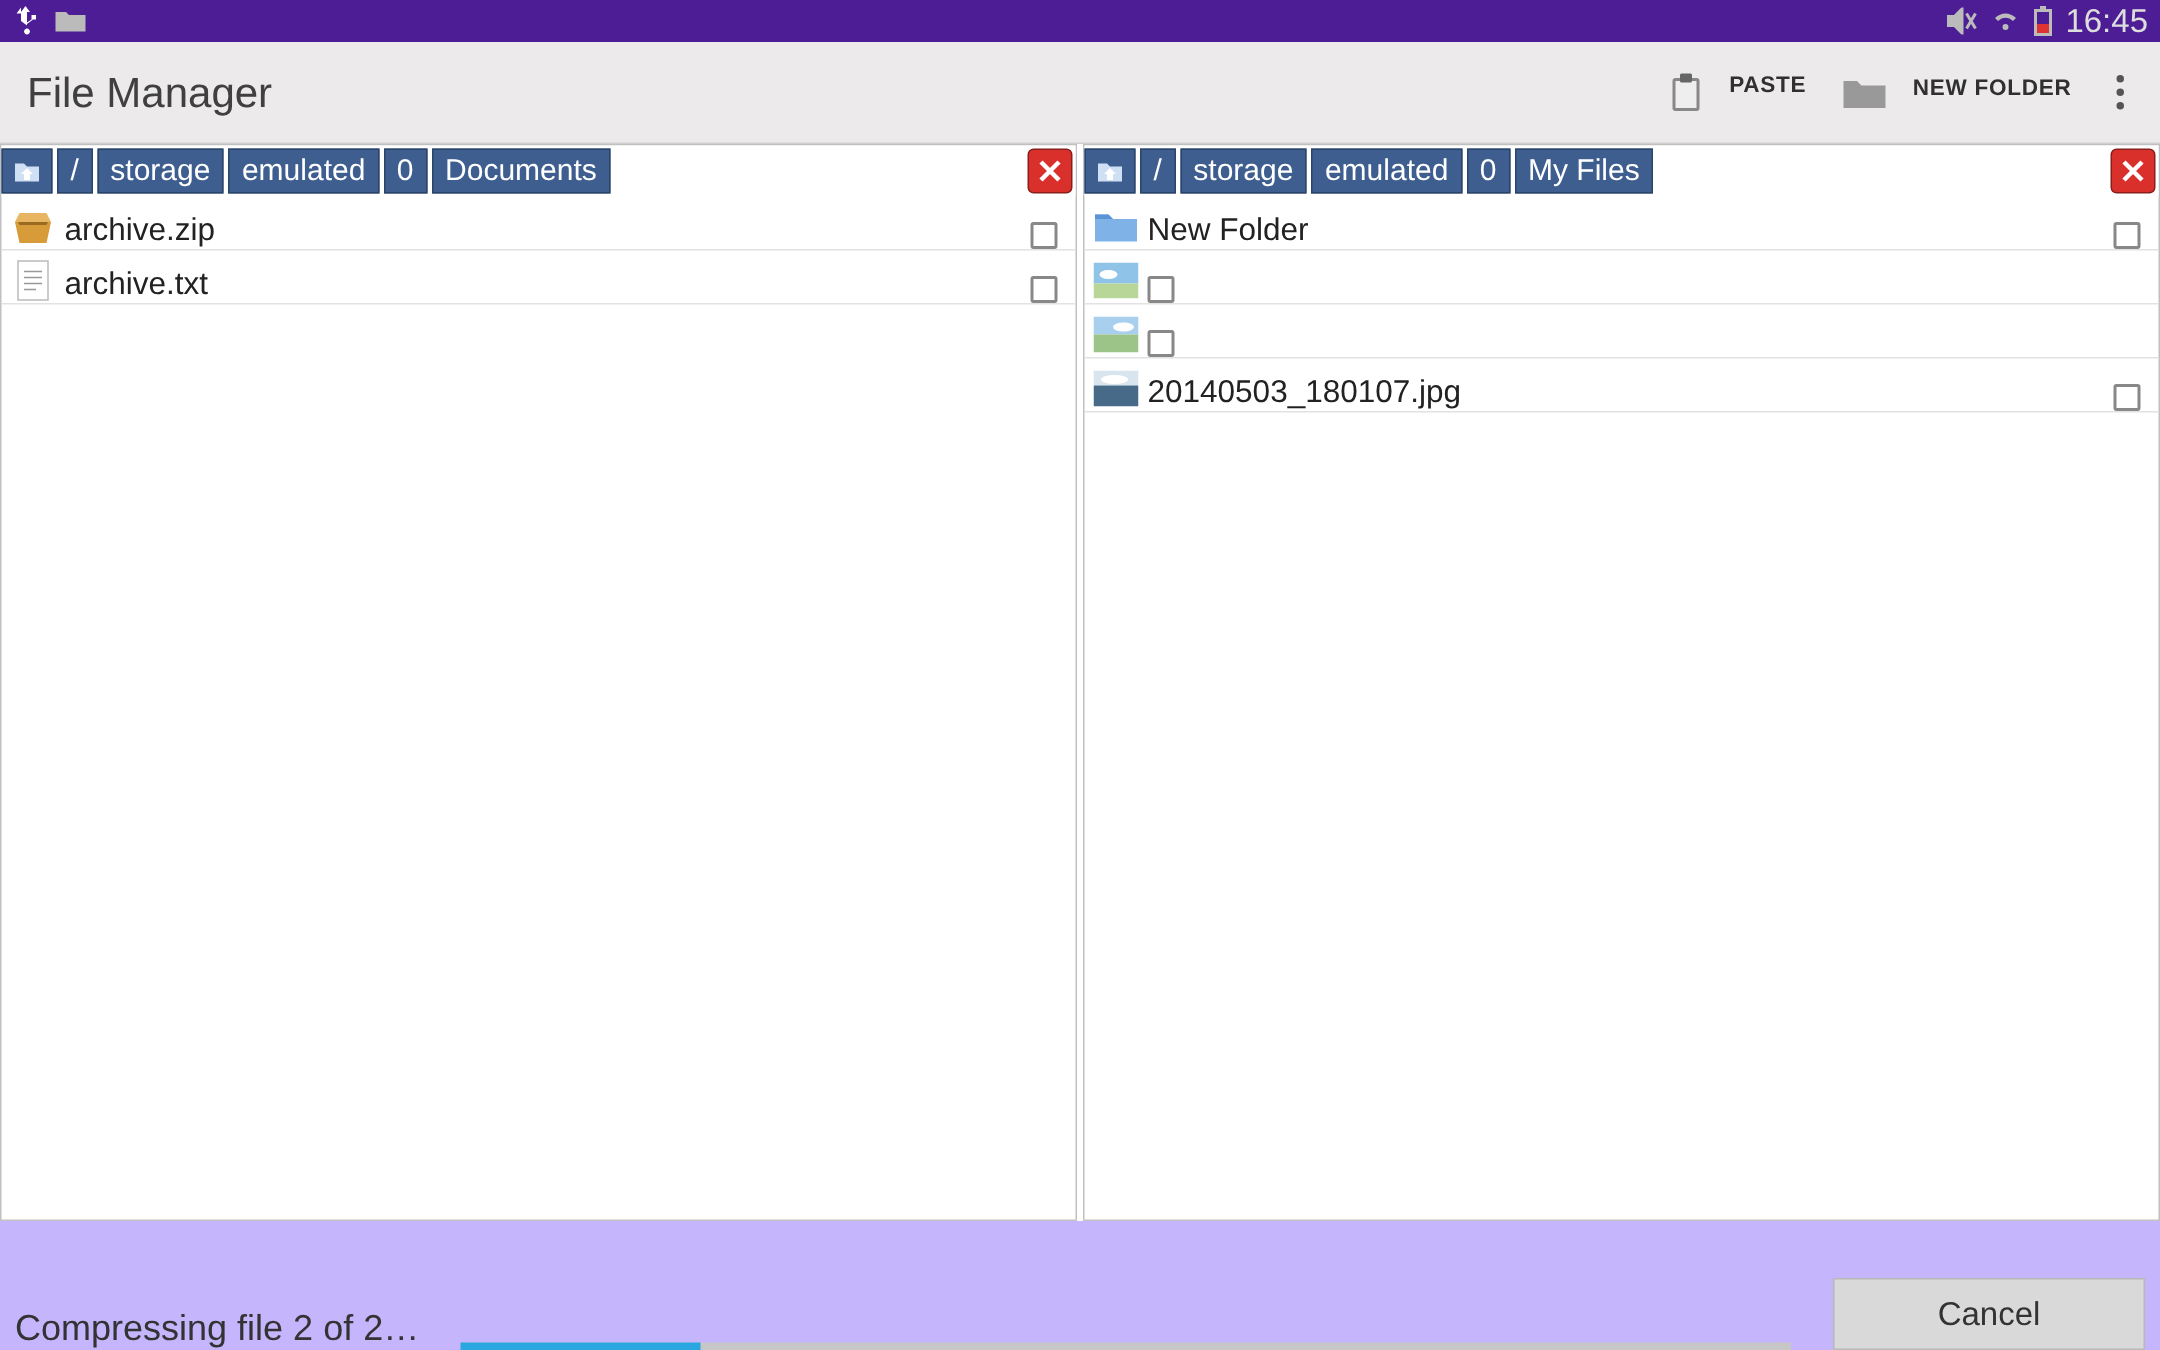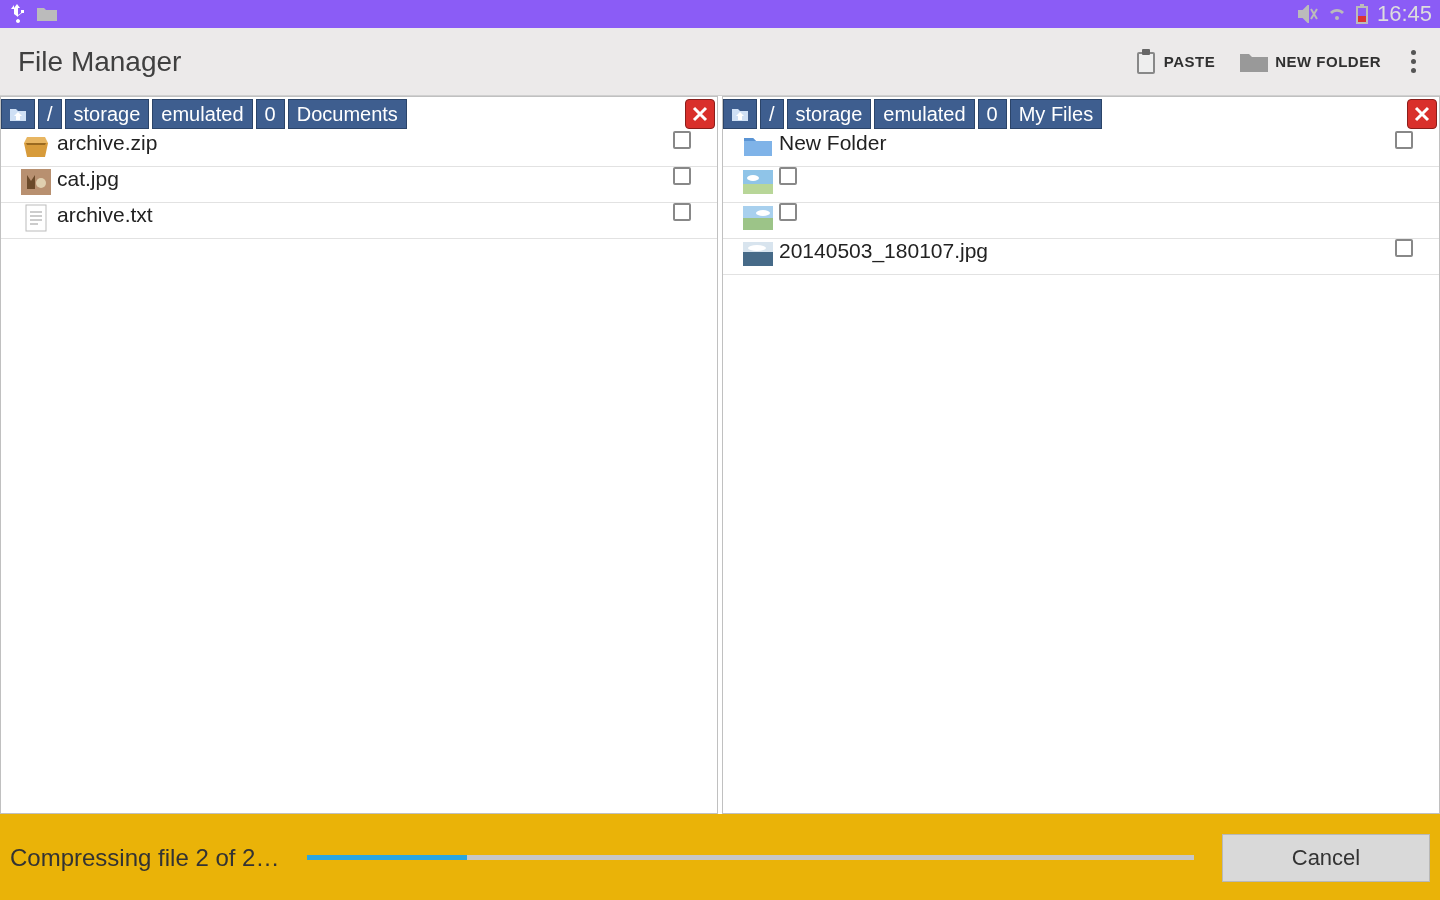--- a/index.html
+++ b/index.html
@@ -1,52 +1,52 @@
 <!DOCTYPE html>
 <html><head>
 <meta charset="utf-8">
 <style>
 * { margin:0; padding:0; box-sizing:border-box; font-family:Arial,Helvetica,sans-serif; }
 html,body { width:1440px; height:900px; overflow:hidden; }
 
 
-.status-bar { background:#8b5cf6; height:28px; display:flex; align-items:center; color:#fff; font-size:22px; padding:12px 8px; }
+.status-bar { background:#4c1d95; height:28px; display:flex; align-items:center; color:#fff; font-size:22px; padding:12px 8px; }
 .status-left { display:flex; gap:10px; align-items:center; }
 .status-right { margin-left:auto; display:flex; gap:8px; align-items:center; }
 .ico { display:inline-block; }
 
 
 .action-bar { background:#eceaea; height:68px; display:flex; align-items:center; padding:16px 18px; border-bottom:1px solid #d0d0d0; }
 .app-title { font-size:28px; color:#404040; }
 .ab-actions { margin-left:auto; display:flex; align-items:center; gap:24px; }
-.ab-btn { display:flex; align-items:center; gap:6px; cursor:pointer; }
+.ab-btn { display:flex; align-items:flex-start; gap:17px; cursor:pointer; }
 .ab-lbl { font-size:15px; font-weight:bold; color:#303030; letter-spacing:0.5px; }
 .overflow { display:flex; flex-direction:column; gap:4px; padding:6px; cursor:pointer; }
 .overflow span { width:5px; height:5px; background:#555; border-radius:50%; }
 
 
 .panes { display:flex; height:718px; }
 .pane { flex:1; border:1px solid #c0c0c0; display:flex; flex-direction:column; background:#fff; }
 .pane+.pane { margin-left:4px; }
 
 
 .crumbs { display:flex; align-items:center; height:34px; background:#fff; }
 .crumb { background:#3e5e8f; color:#fff; font-size:20px; padding:3px 8px; margin-right:3px; cursor:pointer; display:flex; align-items:center; height:30px; border:1px solid #2b4469; }
 .crumb.home { padding:3px 6px; }
 .close-x { margin-left:auto; width:30px; height:30px; background:#d9302b; border:1px solid #8a1e1b; display:flex; align-items:center; justify-content:center; border-radius:4px; cursor:pointer; margin-right:2px; }
 
 
 .files { flex:1; overflow:auto; }
-.row { display:flex; align-items:flex-start; height:36px; border-bottom:1px solid #e2e2e2; padding:0 20px; }
+.row { display:flex; align-items:flex-end; height:36px; border-bottom:1px solid #e2e2e2; padding:0 6px; }
 .row .thumb { width:30px; height:30px; margin-right:6px; display:flex; align-items:center; justify-content:center; }
 .row .name { font-size:21px; color:#222; flex:1; }
 .cb { width:18px; height:18px; border:2px solid #888; border-radius:2px; margin-right:6px; cursor:pointer; }
 
 
-.bottom { height:86px; background:#eab308; display:flex; align-items:center; padding:0 10px; gap:28px; border-top:1px solid transparent; }
+.bottom { height:86px; background:#c4b5fd; display:flex; align-items:flex-end; padding:0 10px; gap:28px; border-top:1px solid transparent; }
 .prog-text { font-size:24px; color:#333; white-space:nowrap; }
 .prog-track { flex:1; height:5px; background:#c7c7c7; position:relative; }
 .prog-fill { position:absolute; left:0; top:0; bottom:0; background:#2aa6e0; }
 .cancel-btn { width:208px; height:48px; background:#d9d9d9; border:1px solid #b8b8b8; display:flex; align-items:center; justify-content:center; font-size:22px; color:#333; cursor:pointer; }
 
 
 svg { display:block; }
 </style>
 </head>
 <body>
@@ -138,31 +138,20 @@
               <path fill="#d79b3a" d="M2 10h24l-3 14H5z"></path>
               <path fill="#e8b662" d="M2 10l3-6h18l3 6H2z"></path>
               <path fill="#9a6a20" d="M4 10h20l-1 2H5z"></path>
             </svg>
           </span>
           <span class="name">archive.zip</span>
           <span class="cb"></span>
         </div>
         <div class="row">
           <span class="thumb">
-            <svg width="30" height="26" viewBox="0 0 30 26">
-              <rect width="30" height="26" fill="#b89070"></rect>
-              <path fill="#6b4a2a" d="M6 6l4 6 4-6v14H6z"></path>
-              <circle cx="20" cy="14" r="5" fill="#e0d0b0"></circle>
-            </svg>
-          </span>
-          <span class="name">cat.jpg</span>
-          <span class="cb"></span>
-        </div>
-        <div class="row">
-          <span class="thumb">
             <svg width="24" height="28" viewBox="0 0 24 28">
               <rect x="2" y="1" width="20" height="26" fill="#fff" stroke="#bbb"></rect>
               <line x1="6" y1="8" x2="18" y2="8" stroke="#999"></line>
               <line x1="6" y1="12" x2="18" y2="12" stroke="#999"></line>
               <line x1="6" y1="16" x2="18" y2="16" stroke="#999"></line>
               <line x1="6" y1="20" x2="14" y2="20" stroke="#999"></line>
             </svg>
           </span>
           <span class="name">archive.txt</span>
           <span class="cb"></span>

